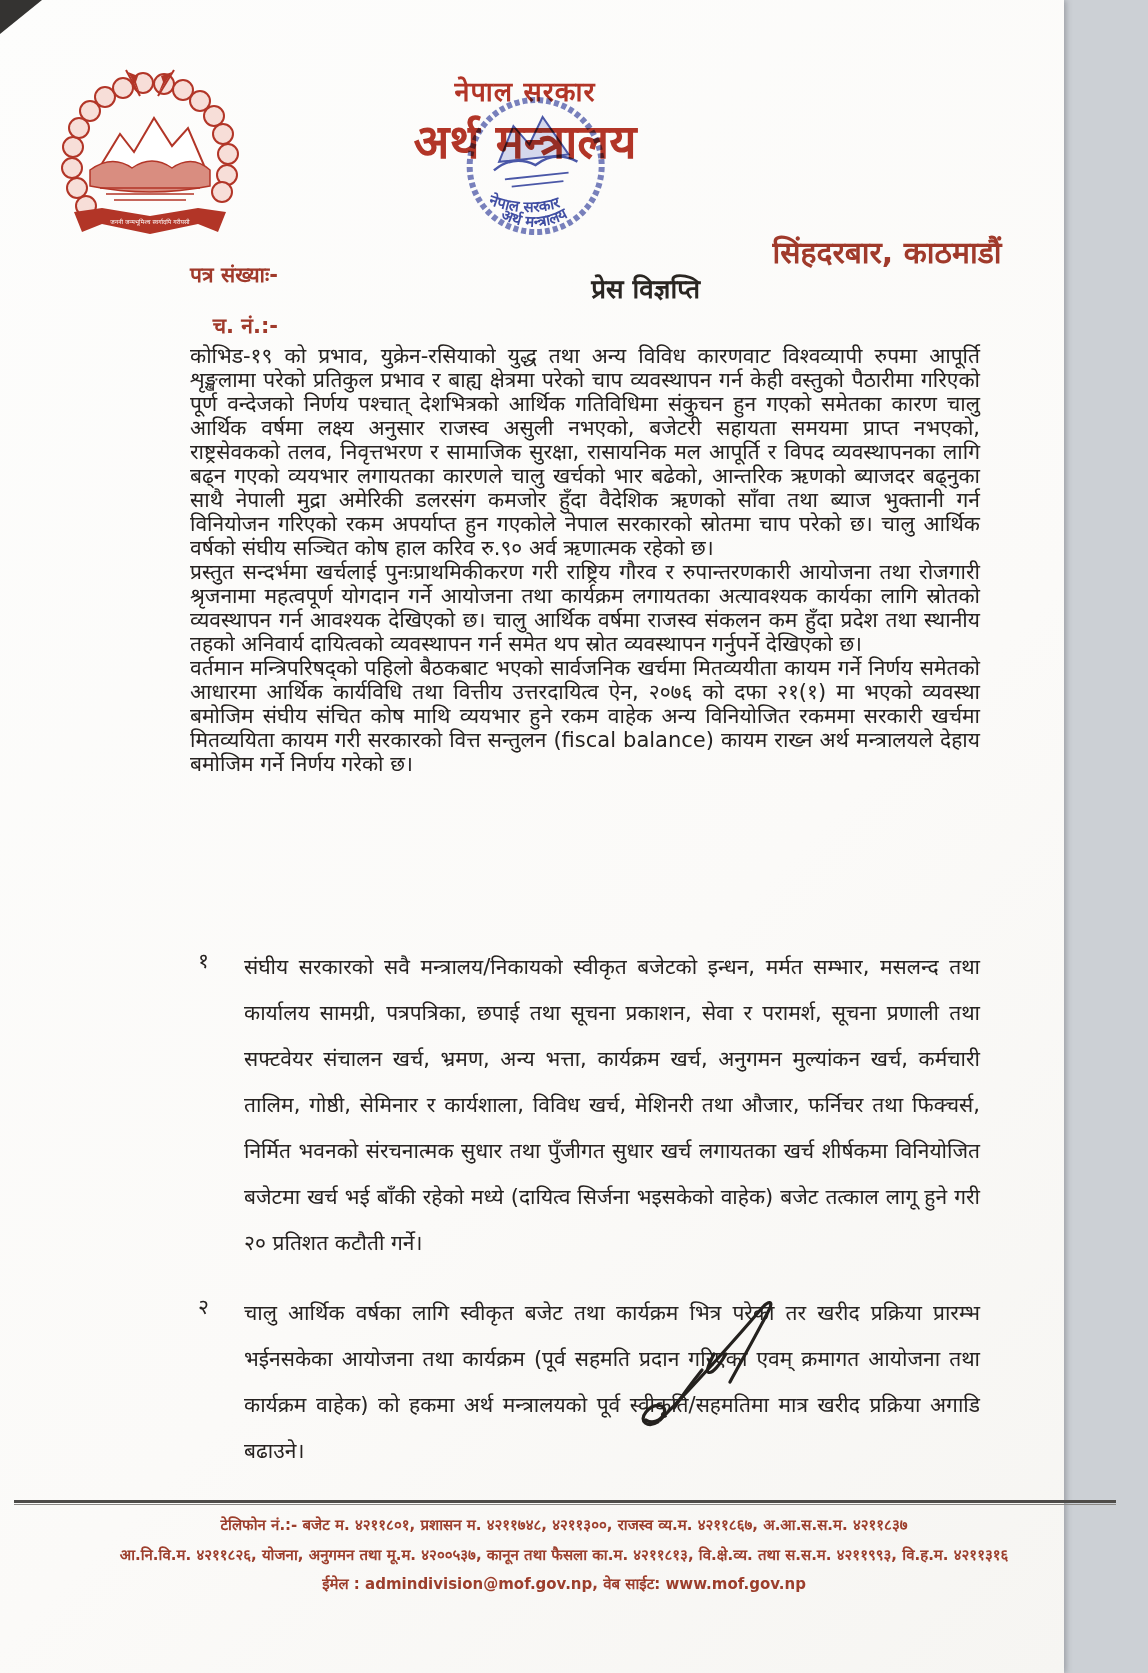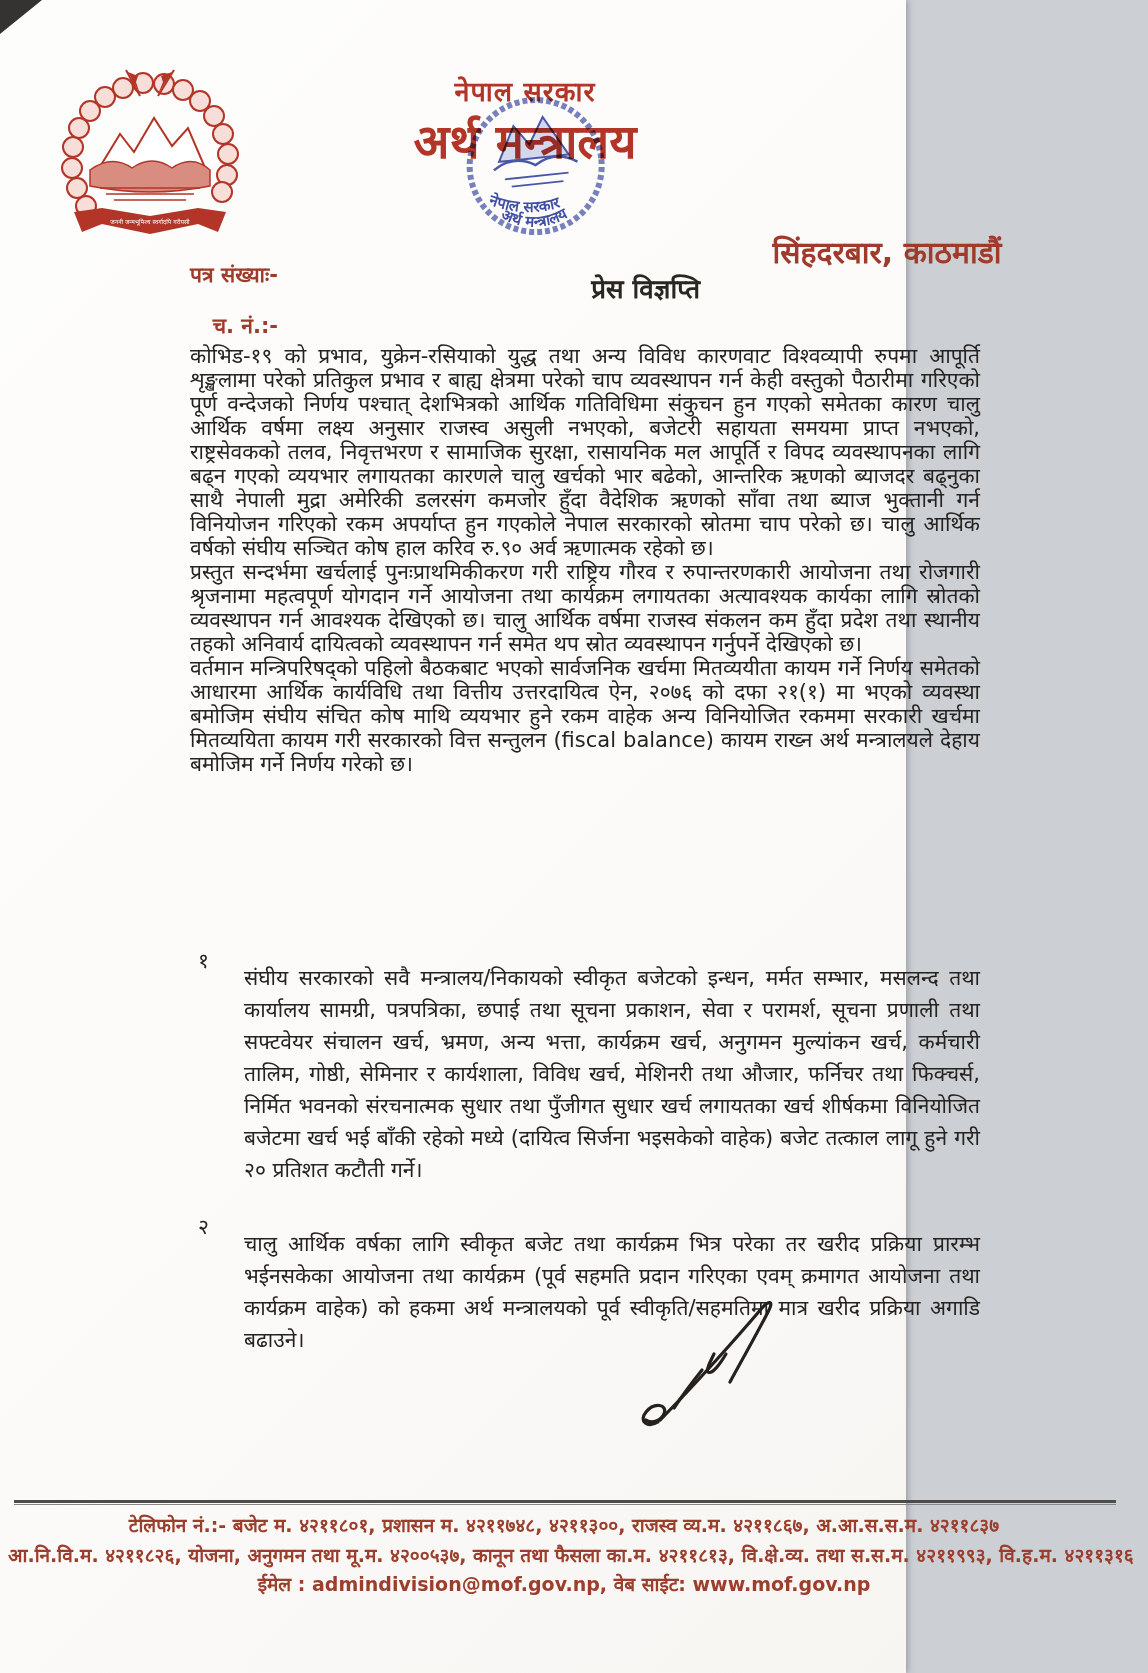--- a/index.html
+++ b/index.html
@@ -4,21 +4,21 @@
 <style>
   * { margin:0; padding:0; box-sizing:border-box; }
   html,body { width:1148px; height:1673px; }
   body {
     position:relative;
     background:#ccd0d5;
     font-family:"DejaVu Sans", sans-serif;
     overflow:hidden;
   }
   .paper {
-    position:absolute; left:0; top:0; width:906px; height:1673px;
+    position:absolute; left:0; top:0; width:1064px; height:1673px;
     background:linear-gradient(135deg,#fdfdfc 0%,#fbfaf8 60%,#f6f5f2 100%);
     box-shadow:2px 0 6px rgba(60,60,70,.35);
     padding-left:44px;
   }
   .corner-fold {
     position:absolute; left:0; top:0; width:42px; height:34px;
     background:#23221f;
     clip-path:polygon(0 0, 100% 0, 0 100%);
     opacity:.92;
   }
@@ -50,33 +50,33 @@
     font-size:21px; line-height:24px; color:#262220;
     text-align:justify; text-justify:inter-word;
   }
   .body-text p { margin:0; }
   .num-list { position:absolute; left:198px; top:944px; width:782px; }
   .list-item { display:flex; margin-bottom:24px; }
   .list-item .num {
     width:46px; flex:0 0 46px; font-size:21px; line-height:34px; color:#262220;
   }
   .list-item .txt {
-    flex:1; font-size:21px; line-height:32px; color:#262220;
-    text-align:justify; text-justify:inter-word;margin-top:18px;
+    flex:1; font-size:21px; line-height:46px; color:#262220;
+    text-align:justify; text-justify:inter-word;
   }
   
   .signature { position:absolute; left:622px; top:1292px; width:180px; height:140px; }
   
   .footer-rule {
     position:absolute; left:14px; top:1500px; width:1102px; height:5px;
     border-top:3px solid #4e4c49; border-bottom:1px solid #8a8885;
   }
   .footer {
     position:absolute; left:8px; top:1511px; width:1112px;
-    text-align:center; color:#9c3e2c; font-size:19px; font-weight:bold; line-height:29.5px;
+    text-align:center; color:#9c3e2c; font-size:15px; font-weight:bold; line-height:29.5px;
   }
   .footer .fline { white-space:nowrap; }
 </style>
 </head>
 <body>
 
 <div class="paper">
 
   <div class="corner-fold"></div>
 

